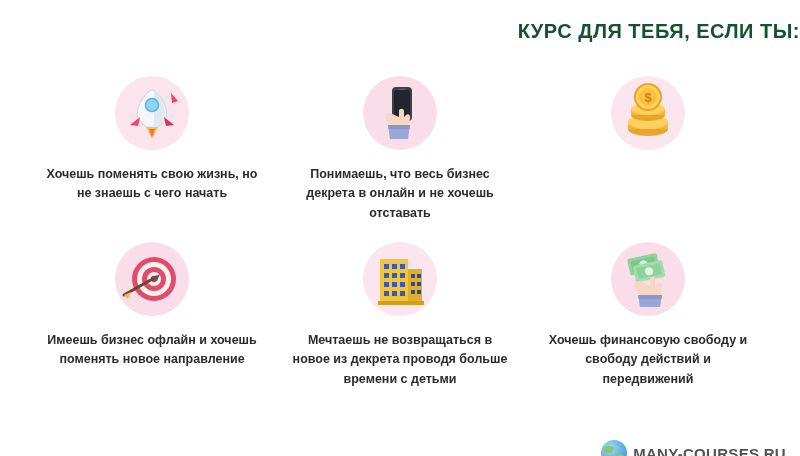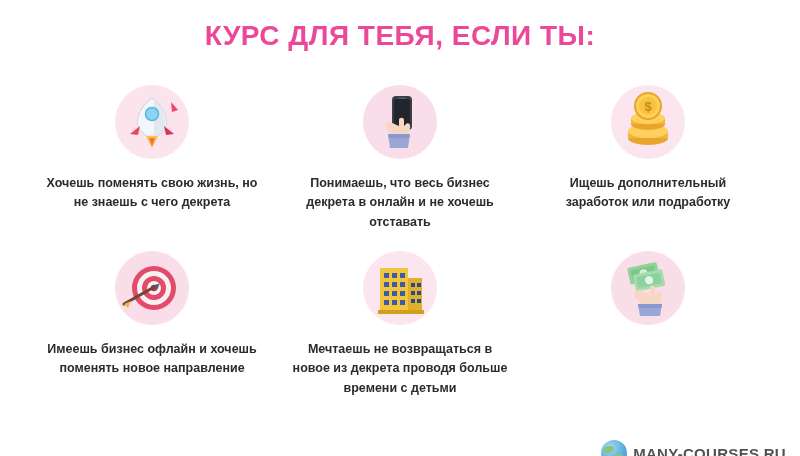--- a/index.html
+++ b/index.html
@@ -16,25 +16,25 @@
   }
 
   .page {
     width: 800px;
     height: 456px;
     position: relative;
     background: #ffffff;
   }
 
   .title {
-    text-align: center;
-    font-size: 28px;
+    text-align: right;
+    font-size: 20px;
     font-weight: bold;
     letter-spacing: 0.5px;
-    color: #ec4899;
+    color: #14532d;
     margin-top: 20px;
     text-transform: uppercase;
   }
 
   .grid {
     margin-top: 24px;
     display: grid;
     grid-template-columns: repeat(3, 1fr);
     grid-template-rows: repeat(2, 166px);
     padding: 0 28px;
@@ -146,21 +146,21 @@
           <path d="M24 44 C18 38 22 22 36 12 C50 22 54 38 48 44 L42 50 L30 50 Z" fill="#f4f6fa" stroke="#d5dbe5" stroke-width="1.2"></path>
           <path d="M36 12 C46 20 51 32 49 42 L42 50 L38 50 L38 13 Z" fill="#e3e8f0"></path>
           <circle cx="36" cy="28" r="6.5" fill="#8fd3f4" stroke="#5bb3e0" stroke-width="1.5"></circle>
           <path d="M24 40 L14 48 L22 49 Z" fill="#f0436a"></path>
           <path d="M48 40 L58 48 L50 49 Z" fill="#d6325a"></path>
           <path d="M30 50 L36 62 L42 50 Z" fill="#fbbf4b"></path>
           <path d="M33 52 L36 60 L39 52 Z" fill="#f2713c"></path>
           <path d="M55 16 L62 24 L56 26 Z" fill="#f0436a"></path>
         </svg>
       </div>
-      <div class="caption">Хочешь поменять свою жизнь, но не знаешь с чего декрета</div>
+      <div class="caption">Хочешь поменять свою жизнь, но не знаешь с чего начать</div>
     </div>
 
     <div class="cell">
       <div class="icon-wrap">
         <div class="blob pink-strong"></div>
         <svg class="glyph" viewBox="0 0 72 72">
           <rect x="28" y="10" width="20" height="34" rx="4" fill="#3a3f47"></rect>
           <rect x="30" y="13" width="16" height="27" rx="2.5" fill="#22262c"></rect>
           <rect x="34" y="11.5" width="8" height="1.6" rx="0.8" fill="#555b63"></rect>
           <path d="M26 36 C22 36 20 39 22 42 L28 50 L44 50 L46 42 C47 38 44 36 42 38 L40 40 L40 34 C40 31 35 31 35 34 L35 40 Z" fill="#f7d7c4"></path>
@@ -179,21 +179,20 @@
           <rect x="16" y="45" width="40" height="7" fill="#f2b63c"></rect>
           <ellipse cx="36" cy="45" rx="20" ry="7" fill="#ffd15c"></ellipse>
           <ellipse cx="36" cy="38" rx="17" ry="6" fill="#e9a42c"></ellipse>
           <rect x="19" y="32" width="34" height="6" fill="#f2b63c"></rect>
           <ellipse cx="36" cy="32" rx="17" ry="6" fill="#ffd15c"></ellipse>
           <circle cx="36" cy="20" r="13" fill="#ffd15c" stroke="#e9a42c" stroke-width="2"></circle>
           <circle cx="36" cy="20" r="9" fill="#f7c23f"></circle>
           <text x="36" y="25" text-anchor="middle" font-size="13" font-family="'Liberation Sans', sans-serif" fill="#c8861b" font-weight="bold">$</text>
         </svg>
       </div>
-      <div class="caption">Ищешь дополнительный заработок или подработку</div>
     </div>
 
     <div class="cell">
       <div class="icon-wrap">
         <div class="blob pink-strong"></div>
         <svg class="glyph" viewBox="0 0 72 72">
           <circle cx="38" cy="36" r="22" fill="#e24b6a"></circle>
           <circle cx="38" cy="36" r="17" fill="#f7f2f2"></circle>
           <circle cx="38" cy="36" r="12" fill="#e24b6a"></circle>
           <circle cx="38" cy="36" r="7" fill="#f7f2f2"></circle>
@@ -250,20 +249,21 @@
             <circle cx="33" cy="20.5" r="4" fill="#d7f0dc"></circle>
             <rect x="22" y="20" width="30" height="17" rx="2" fill="#a4dcae"></rect>
             <rect x="25" y="23" width="24" height="11" rx="1.5" fill="#7fc98f" opacity="0.6"></rect>
             <circle cx="37" cy="28.5" r="4" fill="#e2f6e6"></circle>
           </g>
           <path d="M28 38 C23 38 21 41 23 45 L30 54 L48 54 L50 44 C51 40 47 38 45 41 L43 43 L43 36 C43 33 38 33 38 36 L38 43 Z" fill="#f7d7c4"></path>
           <path d="M26 52 L50 52 L48 64 L28 64 Z" fill="#9aa6d6"></path>
           <path d="M26 52 L50 52 L49.5 56 L26.5 56 Z" fill="#8b98cd"></path>
         </svg>
       </div>
+      <div class="caption">Хочешь финансовую свободу и свободу действий и передвижений</div>
     </div>
 
   </div>
 
   <div class="watermark">
     <span class="globe"></span>
     <span class="wm-text">MANY-COURSES.RU</span>
   </div>
 
 </div>

